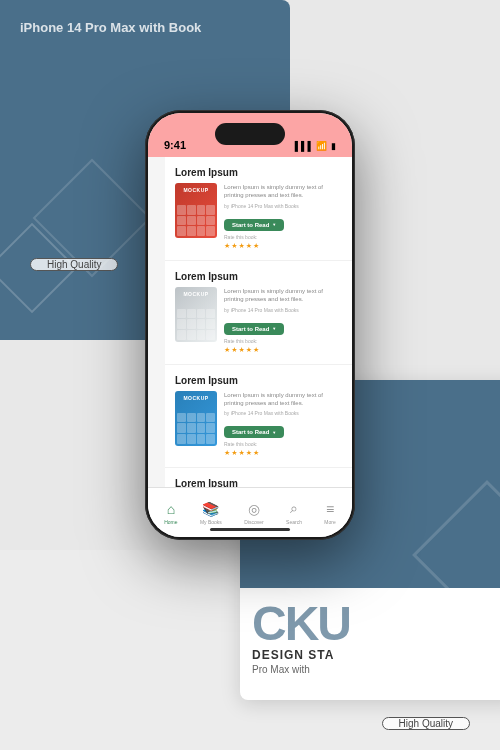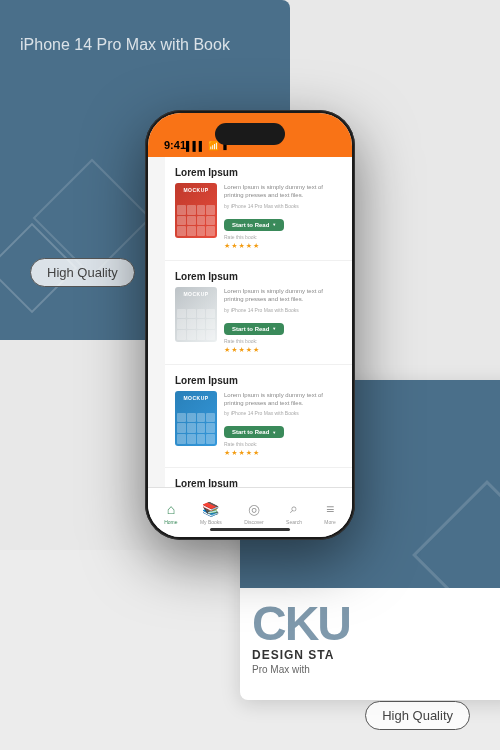--- a/index.html
+++ b/index.html
@@ -57,23 +57,24 @@
     }
 
     .bg-card-top-text .line1 {
       font-size: 18px;
       font-weight: 700;
       color: white;
       letter-spacing: 1px;
     }
 
     .bg-card-top-text .line2 {
-      font-size: 16px;
+      font-size: 13px;
       color: rgba(255,255,255,0.8);
-      margin-top: 16px;
+      margin-top: 0;
+      font-weight: bold;
     }
 
     
     .bg-card-bottom {
       position: absolute;
       bottom: 50px;
       right: -20px;
       width: 280px;
       height: 320px;
       background: white;
@@ -128,22 +129,22 @@
       font-size: 10px;
       color: #666;
       margin-top: 2px;
     }
 
     
     .high-quality-badge {
       position: absolute;
       border: 1.5px solid #555;
       border-radius: 20px;
-      padding: 6px 16px;
-      font-size: 13px;
+      padding: 0 16px;
+      font-size: 10px;
       font-weight: 500;
       color: #444;
       background: rgba(255,255,255,0.8);
     }
 
     .high-quality-badge.top-left {
       left: 30px;
       top: 258px;
     }
 
@@ -197,23 +198,24 @@
 
     
     .status-bar {
       position: absolute;
       top: 0;
       left: 0;
       right: 0;
       height: 44px;
       display: flex;
       align-items: flex-end;
+      justify-content: space-between;
       padding: 0 16px 6px;
       z-index: 15;
-      background: #f97316;
+      background: #fca5a5;
     }
 
     .status-time {
       font-size: 11px;
       font-weight: 600;
       color: #000;
     }
 
     .status-icons {
       display: flex;

